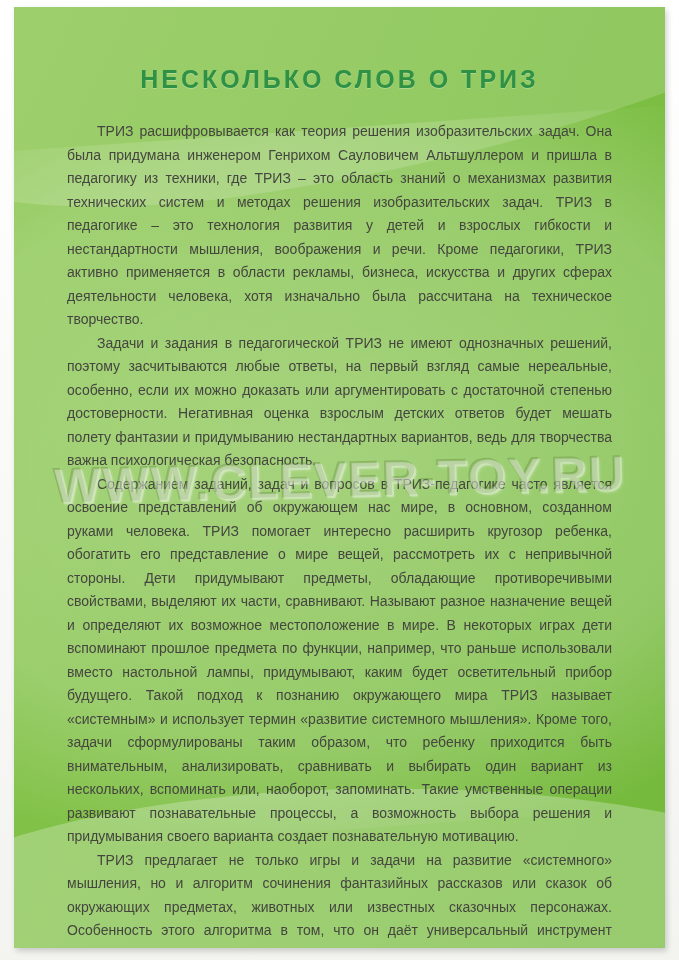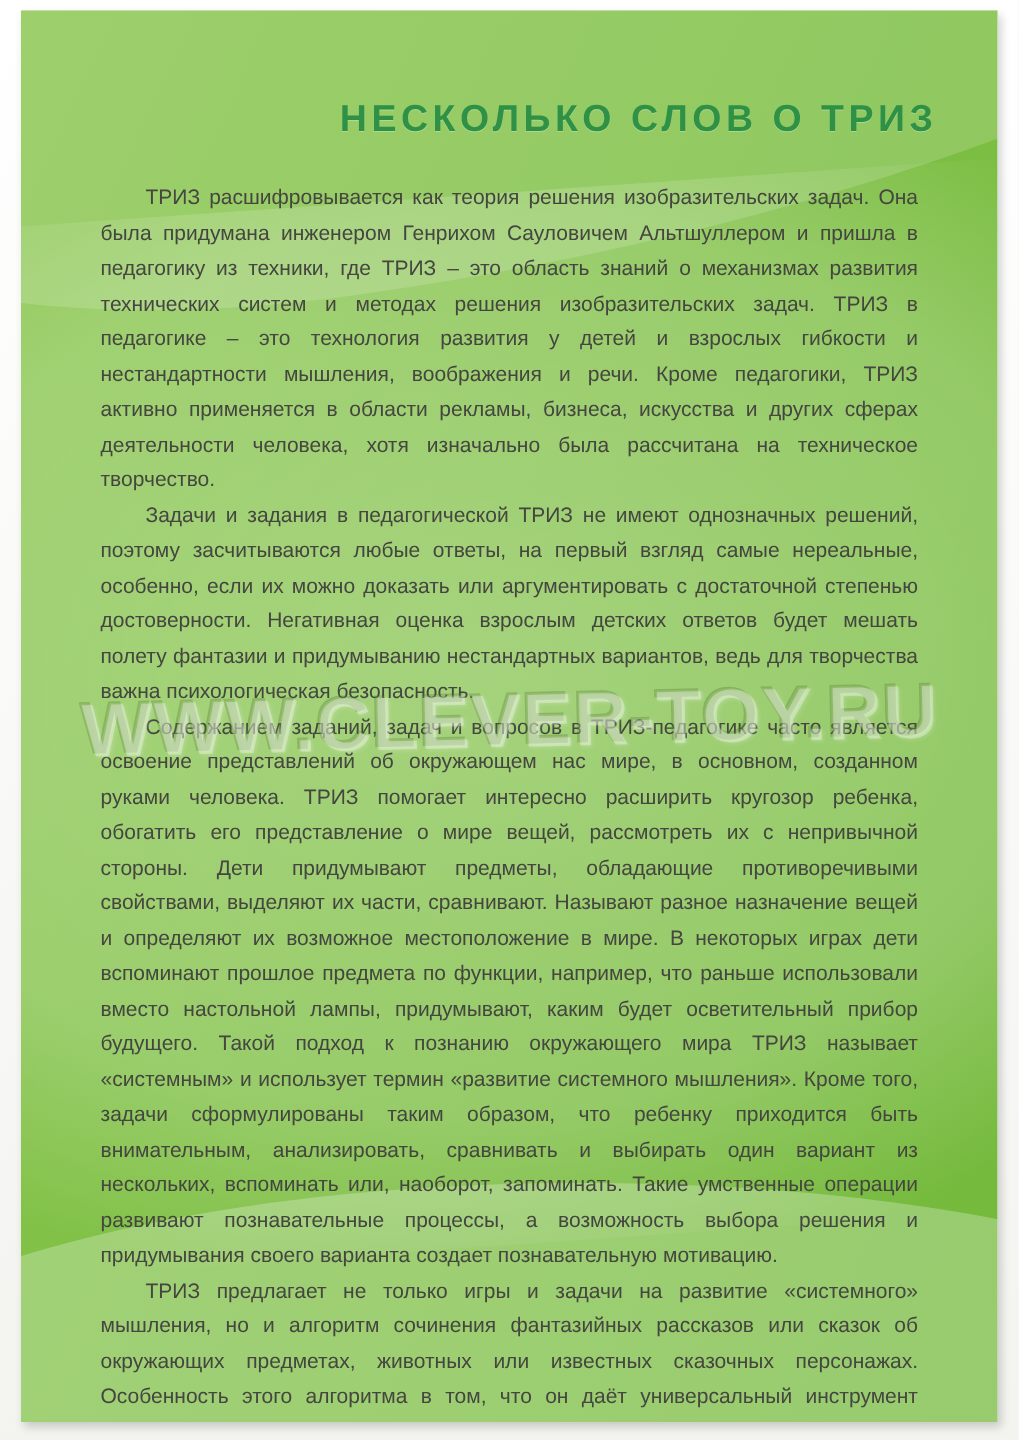--- a/index.html
+++ b/index.html
@@ -58,21 +58,21 @@
     width: 1050px;
     height: 330px;
     background: rgba(255,255,255,0.26);
     border-radius: 50% 60% 0 0;
     transform: rotate(-2deg);
     pointer-events: none;
   }
   .title {
     position: relative;
     margin: 58px 40px 0 40px;
-    text-align: right;
+    text-align: center;
     font-size: 25px;
     font-weight: bold;
     letter-spacing: 3px;
     color: #2f9146;
     text-shadow: 0 1px 0 rgba(255,255,255,0.25);
   }
   .content {
     position: relative;
     margin: 26px 53px 0 53px;
     color: #45463f;

